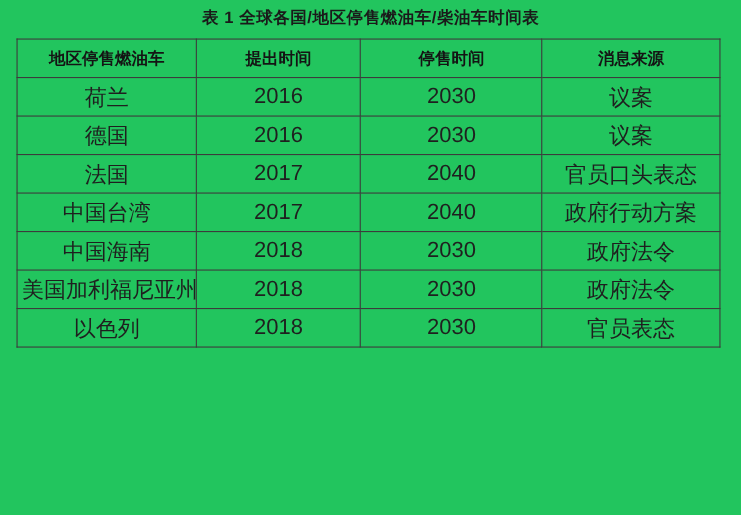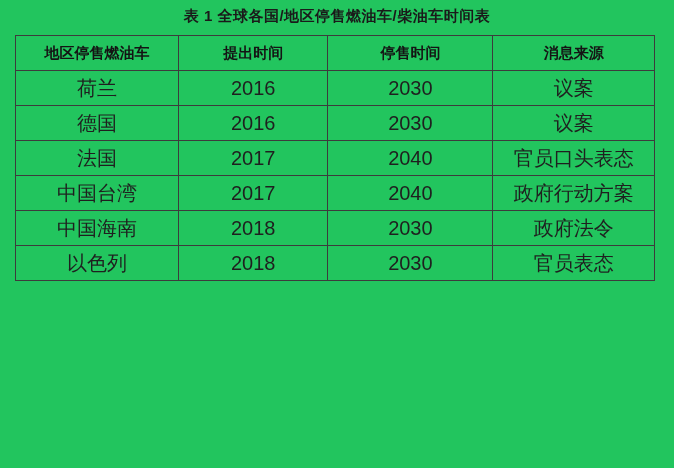--- a/index.html
+++ b/index.html
@@ -98,20 +98,26 @@
           <td>2040</td>
           <td>政府行动方案</td>
         </tr>
         <tr>
           <td>中国海南</td>
           <td>2018</td>
           <td>2030</td>
           <td>政府法令</td>
         </tr>
         <tr>
+          <td>美国加利福尼亚州</td>
+          <td>2018</td>
+          <td>2030</td>
+          <td>政府法令</td>
+        </tr>
+        <tr>
           <td>以色列</td>
           <td>2018</td>
           <td>2030</td>
           <td>官员表态</td>
         </tr>
       </tbody>
   </table>
 </div>
 
 </body></html>

